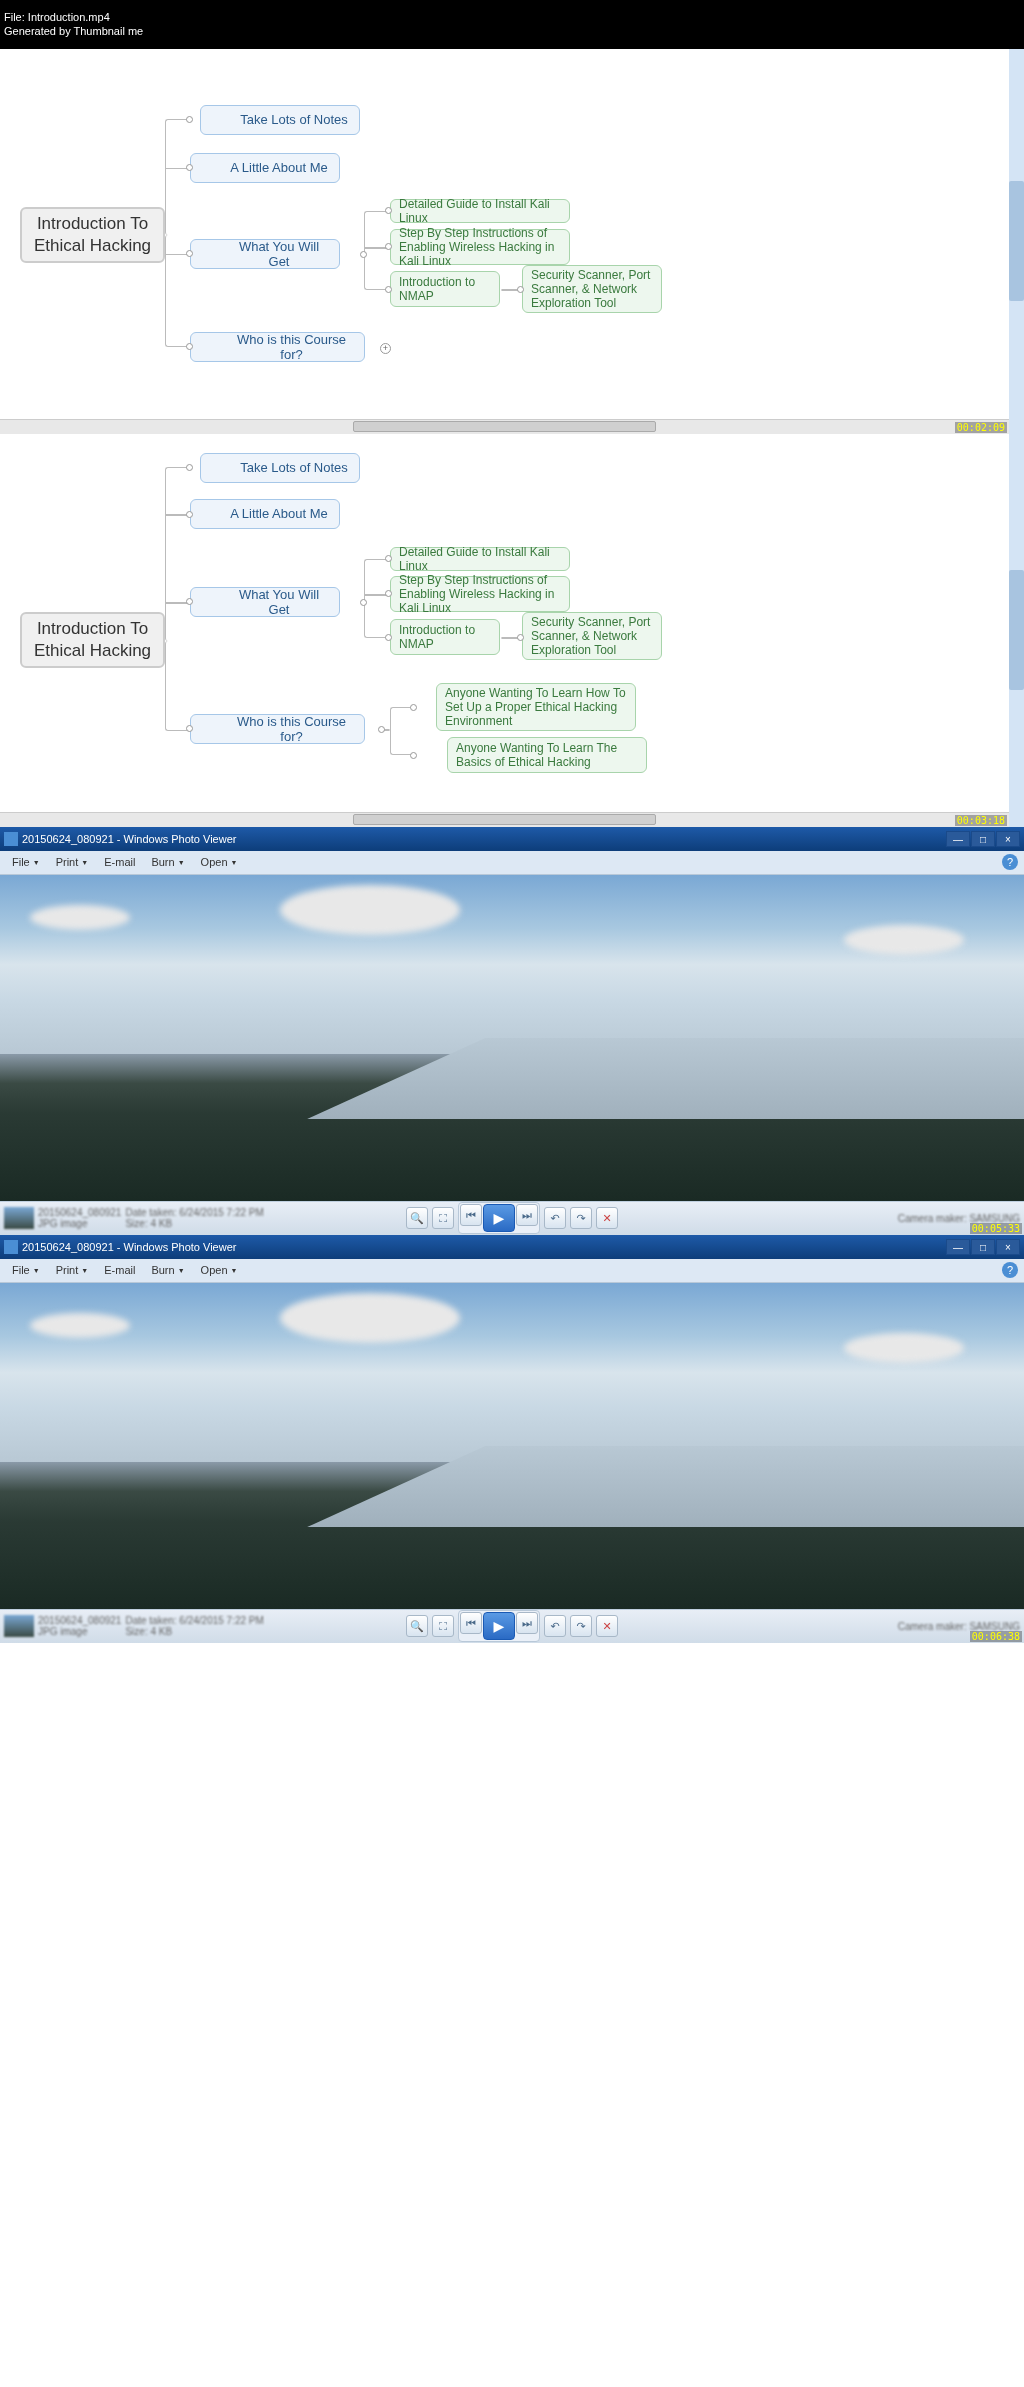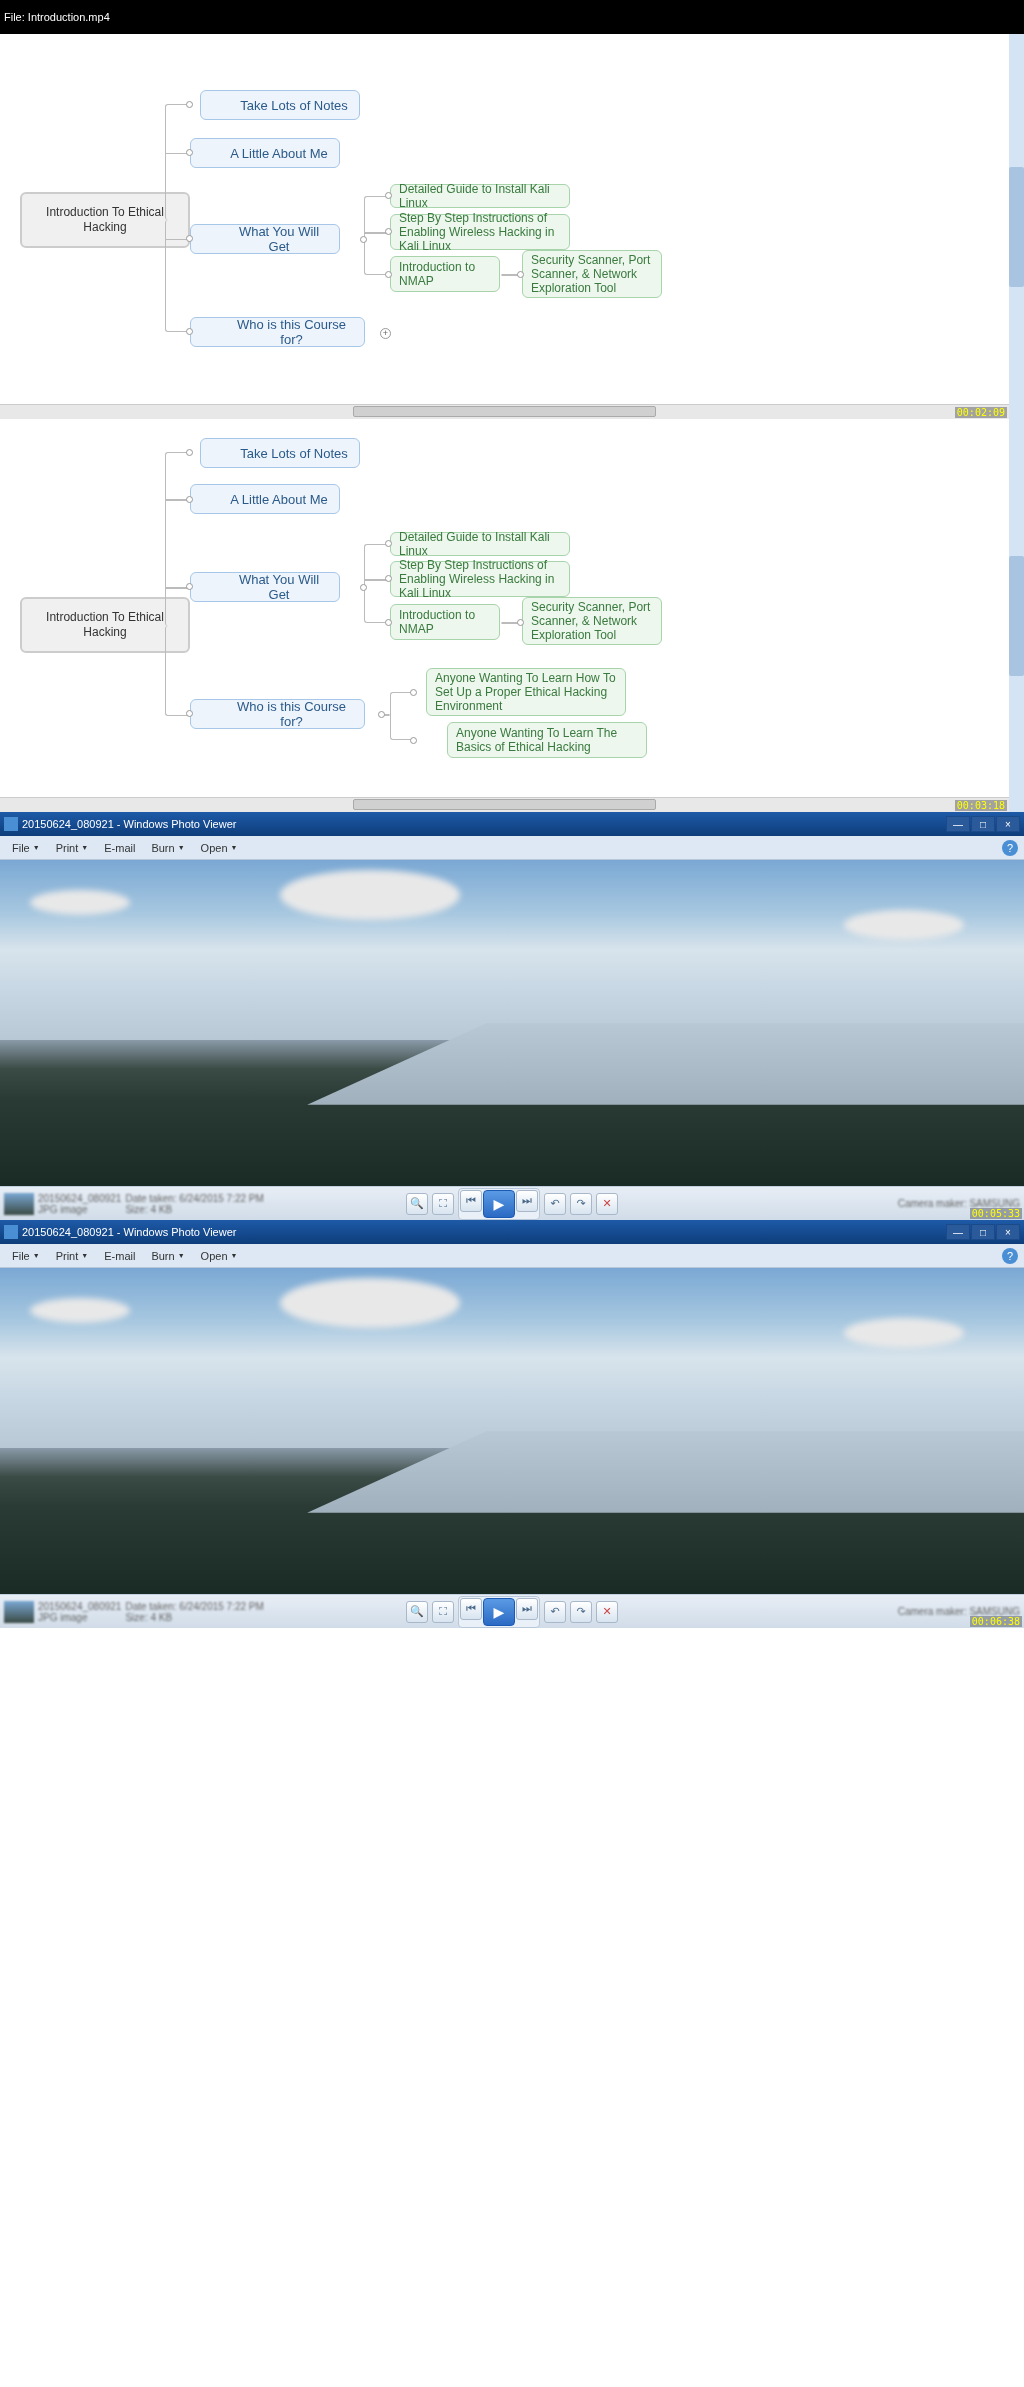--- a/index.html
+++ b/index.html
@@ -7,21 +7,21 @@
 
 .header-black { background: #000; color: #fff; font-size: 11px; padding: 10px 4px; line-height: 1.3; }
 
 .mindmap-frame { position: relative; width: 1024px; background: #fff; border-right: 15px solid #d4e4f5; }
 .mindmap-frame::after { content: ''; position: absolute; right: -15px; top: 50%; width: 15px; height: 120px; background: #a8c4e0; transform: translateY(-50%); border-radius: 2px; }
 
 .mindmap { position: relative; height: 370px; }
 .mindmap2 { height: 378px; }
 
 .node { position: absolute; border-radius: 6px; font-size: 13px; text-align: center; display: flex; align-items: center; justify-content: center; padding: 4px 8px; }
-.root { background: #f0f0f0; border: 2px solid #ccc; font-size: 12px; width: 170px; height: 56px; line-height: 1.3; color: #333; }
+.root { background: #f0f0f0; border: 2px solid #ccc; font-size: 17px; width: 145px; height: 56px; line-height: 1.3; color: #333; }
 .blue { background: #eef4fb; border: 1px solid #a6c7e8; color: #2a5a8a; padding-left: 36px; }
 .green { background: #edf7ee; border: 1px solid #a8d4ab; color: #3a7a3e; font-size: 12px; text-align: left; }
 
 .conn { position: absolute; border: 1px solid #bbb; border-radius: 3px; }
 .dot { position: absolute; width: 7px; height: 7px; background: #fff; border: 1px solid #999; border-radius: 50%; }
 .plus { position: absolute; width: 11px; height: 11px; background: #fff; border: 1px solid #999; border-radius: 50%; font-size: 9px; line-height: 9px; text-align: center; color: #666; }
 
 .bottom-scroll { height: 15px; background: #e8e8e8; position: relative; border-top: 1px solid #ccc; }
 .bottom-scroll .thumb { position: absolute; left: 35%; width: 30%; height: 11px; top: 1px; background: #d0d0d0; border: 1px solid #aaa; border-radius: 2px; }
 .timestamp { position: absolute; right: 2px; bottom: 1px; color: #ff0; font-size: 10px; font-family: monospace; background: rgba(0,0,0,0.3); padding: 0 2px; }
@@ -50,20 +50,21 @@
 .ctrl-btn { width: 22px; height: 22px; background: linear-gradient(#fff, #d8e4f0); border: 1px solid #a8b8c8; border-radius: 3px; font-size: 11px; display: flex; align-items: center; justify-content: center; color: #4a6a8a; }
 .ctrl-big { width: 32px; height: 28px; background: linear-gradient(#5a9ae4, #2a6ac4); border: 1px solid #1a5ab4; border-radius: 4px; color: #fff; font-size: 14px; display: flex; align-items: center; justify-content: center; }
 .ctrl-group { display: flex; background: #eaf0f8; border: 1px solid #b8c8d8; border-radius: 4px; padding: 1px; gap: 1px; }
 .x-btn { color: #c44; }
 </style>
 </head>
 <body>
 
 <div class="header-black">
   <div>File: Introduction.mp4</div>
+  <div>Generated by Thumbnail me</div>
 </div>
 
 <div class="mindmap-frame">
 <div class="mindmap">
   <div class="node root" style="left:20px; top:158px;">Introduction To Ethical Hacking</div>
 
   <div class="node blue" style="left:200px; top:56px; width:160px; height:30px;">Take Lots of Notes</div>
   <div class="node blue" style="left:190px; top:104px; width:150px; height:30px;">A Little About Me</div>
   <div class="node blue" style="left:190px; top:190px; width:150px; height:30px;">What You Will Get</div>
   <div class="node blue" style="left:190px; top:283px; width:175px; height:30px;">Who is this Course for?</div>
@@ -107,21 +108,21 @@
   <div class="node blue" style="left:200px; top:19px; width:160px; height:30px;">Take Lots of Notes</div>
   <div class="node blue" style="left:190px; top:65px; width:150px; height:30px;">A Little About Me</div>
   <div class="node blue" style="left:190px; top:153px; width:150px; height:30px;">What You Will Get</div>
   <div class="node blue" style="left:190px; top:280px; width:175px; height:30px;">Who is this Course for?</div>
 
   <div class="node green" style="left:390px; top:113px; width:180px; height:24px;">Detailed Guide to Install Kali Linux</div>
   <div class="node green" style="left:390px; top:142px; width:180px; height:36px;">Step By Step Instructions of Enabling Wireless Hacking in Kali Linux</div>
   <div class="node green" style="left:390px; top:185px; width:110px; height:36px;">Introduction to NMAP</div>
   <div class="node green" style="left:522px; top:178px; width:140px; height:48px;">Security Scanner, Port Scanner, &amp; Network Exploration Tool</div>
 
-  <div class="node green" style="left:426px; top:249px; width:200px; height:48px;">Anyone Wanting To Learn How To Set Up a Proper Ethical Hacking Environment</div>
+  <div class="node green" style="left:436px; top:249px; width:200px; height:48px;">Anyone Wanting To Learn How To Set Up a Proper Ethical Hacking Environment</div>
   <div class="node green" style="left:415px; top:303px; width:200px; height:36px;margin-left:32px;">Anyone Wanting To Learn The Basics of Ethical Hacking</div>
 
   <div class="conn" style="left:165px; top:33px; width:24px; height:174px; border-right:none; border-bottom:none;"></div>
   <div class="conn" style="left:165px; top:207px; width:24px; height:90px; border-right:none; border-top:none;"></div>
   <div class="conn" style="left:165px; top:80px; width:24px; height:0;"></div>
   <div class="conn" style="left:165px; top:168px; width:24px; height:0;"></div>
   <div class="dot" style="left:186px; top:30px;"></div>
   <div class="dot" style="left:186px; top:77px;"></div>
   <div class="dot" style="left:186px; top:164px;"></div>
   <div class="dot" style="left:186px; top:291px;"></div>

